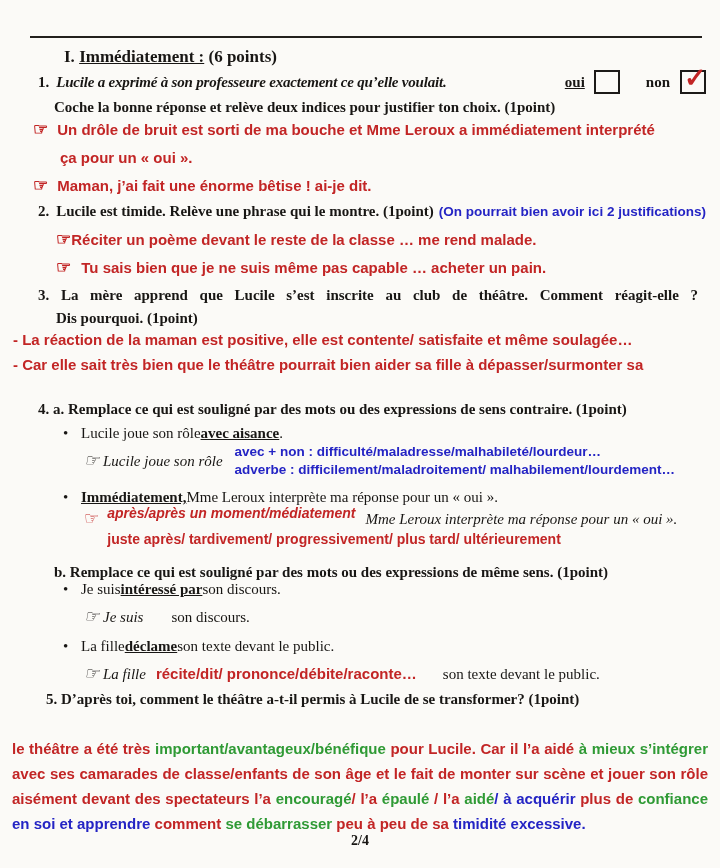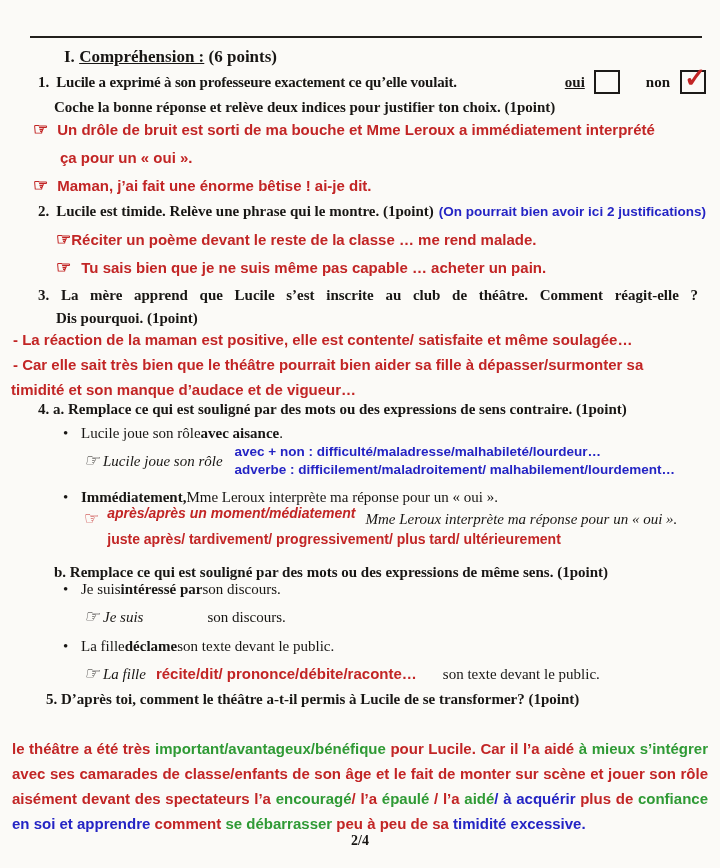--- a/index.html
+++ b/index.html
@@ -9,21 +9,21 @@
     --ink:#181614;
   }
   *{margin:0;padding:0;box-sizing:border-box;}
   body{background:#e9e8e4;font-family:"Liberation Serif",serif;}
   .page{position:relative;width:720px;height:868px;background:#fbfaf7;overflow:hidden;color:var(--ink);margin:0 auto;}
   .abs{position:absolute;}
   .rule{height:2px;background:#23201d;}
   
   .print{font-family:"Liberation Serif",serif;font-size:15px;color:var(--ink);}
   .b{font-weight:bold;}
-  .ub{font-weight:bold;}
+  .ub{font-weight:bold;text-decoration:underline;}
   .title{font-size:17px;font-weight:bold;}
   .title .ut{text-decoration:underline;}
   
   .ans{font-family:"Liberation Sans",sans-serif;font-weight:bold;font-size:15px;line-height:1.35;}
   .red{color:var(--red);}
   .blue{color:var(--blue);}
   .sz13{font-size:13.5px;}
   .sz14{font-size:14px;}
   .ptr{font-size:17px;line-height:1;}
   .row{display:flex;align-items:baseline;white-space:nowrap;}
@@ -39,27 +39,27 @@
 </style>
 </head>
 <body>
 
 <div class="page">
 
   <div class="abs rule" style="top:36px;left:30px;width:672px;"></div>
 
   <div class="abs print title" style="top:47px;left:64px;">
     <span>I.</span>
-    <span class="ut">Compréhension :</span>
+    <span class="ut">Immédiatement :</span>
     <span>(6 points)</span>
   </div>
 
   <div class="abs row" style="top:70px;left:38px;right:14px;align-items:center;">
     <span class="print b">1.</span>
-    <span class="print b" style="margin-left:7px;letter-spacing:-0.2px;">Lucile a exprimé à son professeure exactement ce qu’elle voulait.</span>
+    <span class="print b" style="margin-left:7px;letter-spacing:-0.2px;font-style:italic;">Lucile a exprimé à son professeure exactement ce qu’elle voulait.</span>
     <span class="print b" style="margin-left:auto;text-decoration:underline;">oui</span>
     <span class="checkbox" style="margin-left:9px;"></span>
     <span class="print b" style="margin-left:26px;">non</span>
     <span class="checkbox" style="margin-left:10px;">
         <span class="mark">✓</span>
       </span>
   </div>
   <div class="abs print b" style="top:99px;left:54px;">Coche la bonne réponse et relève deux indices pour justifier ton choix. (1point)</div>
 
   <div class="abs row ans red" style="top:120px;left:33px;">
@@ -86,21 +86,20 @@
     <span style="margin-left:10px;">Tu sais bien que je ne suis même pas capable … acheter un pain.</span>
   </div>
 
   <div class="abs print b justify-line" style="top:287px;left:38px;right:22px;">
     <span>3.</span>
     <span>La mère apprend que Lucile s’est inscrite au club de théâtre. Comment réagit-elle ?</span>
   </div>
   <div class="abs print b" style="top:310px;left:56px;">Dis pourquoi. (1point)</div>
   <div class="abs ans red" style="top:330px;left:13px;">- La réaction de la maman est positive, elle est contente/ satisfaite et même soulagée…</div>
   <div class="abs ans red" style="top:355px;left:13px;">- Car elle sait très bien que le théâtre pourrait bien aider sa fille à dépasser/surmonter sa</div>
-  <div class="abs ans red" style="top:380px;left:11px;">timidité et son manque d’audace et de vigueur…</div>
 
   <div class="abs print b" style="top:401px;left:38px;">4. a. Remplace ce qui est souligné par des mots ou des expressions de sens contraire. (1point)</div>
 
   <div class="abs row print" style="top:425px;left:63px;">
     <span class="bullet">•</span>
     <span>Lucile joue son rôle </span>
     <span class="ub">avec aisance</span>
     <span>.</span>
   </div>
   <div class="abs" style="top:443px;left:84px;display:flex;align-items:center;">
@@ -131,21 +130,21 @@
   </div>
 
   <div class="abs print b" style="top:552px;left:54px;margin-top:12px;">b. Remplace ce qui est souligné par des mots ou des expressions de même sens. (1point)</div>
 
   <div class="abs row print" style="top:581px;left:63px;">
     <span class="bullet">•</span>
     <span>Je suis </span>
     <span class="ub">intéressé par</span>
     <span> son discours.</span>
   </div>
-  <div class="abs row" style="top:608px;left:84px;gap:36px;">
+  <div class="abs row" style="top:608px;left:84px;">
     <span class="print nw"><span class="ptr">☞</span>
       <span>Je suis</span></span>
     <span class="print" style="margin-left:28px;">son discours.</span>
   </div>
 
   <div class="abs row print" style="top:638px;left:63px;">
     <span class="bullet">•</span>
     <span>La fille </span>
     <span class="ub">déclame</span>
     <span> son texte devant le public.</span>

